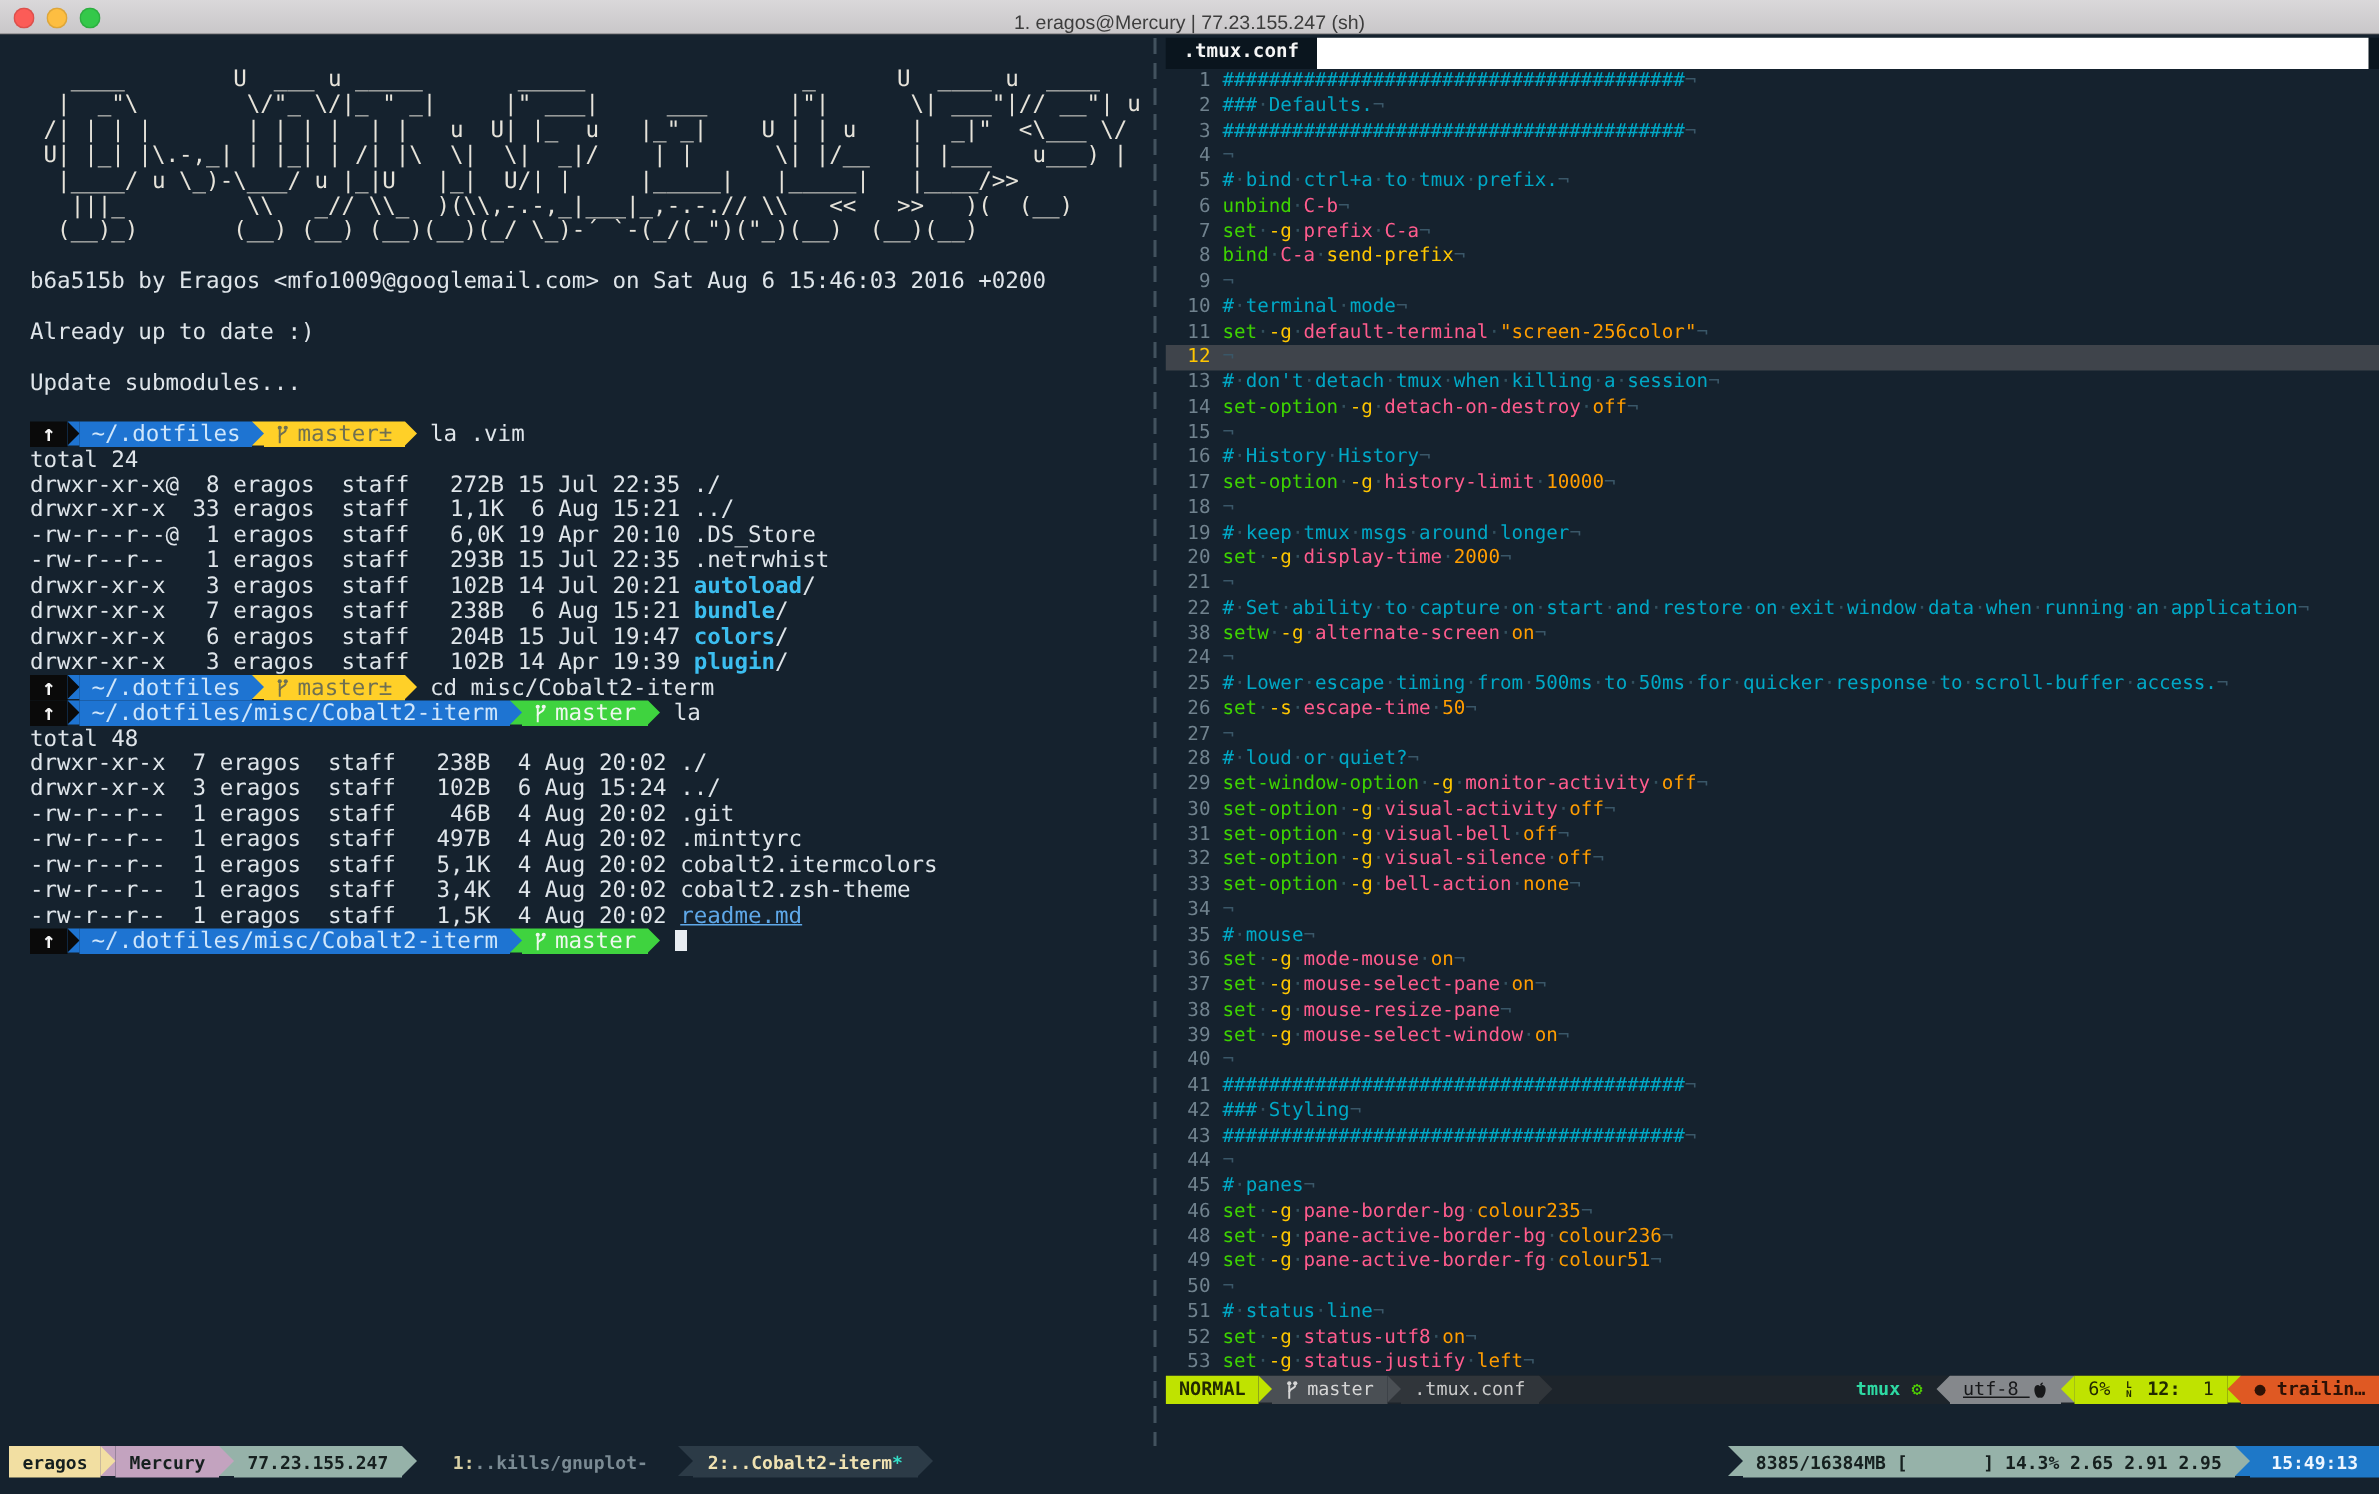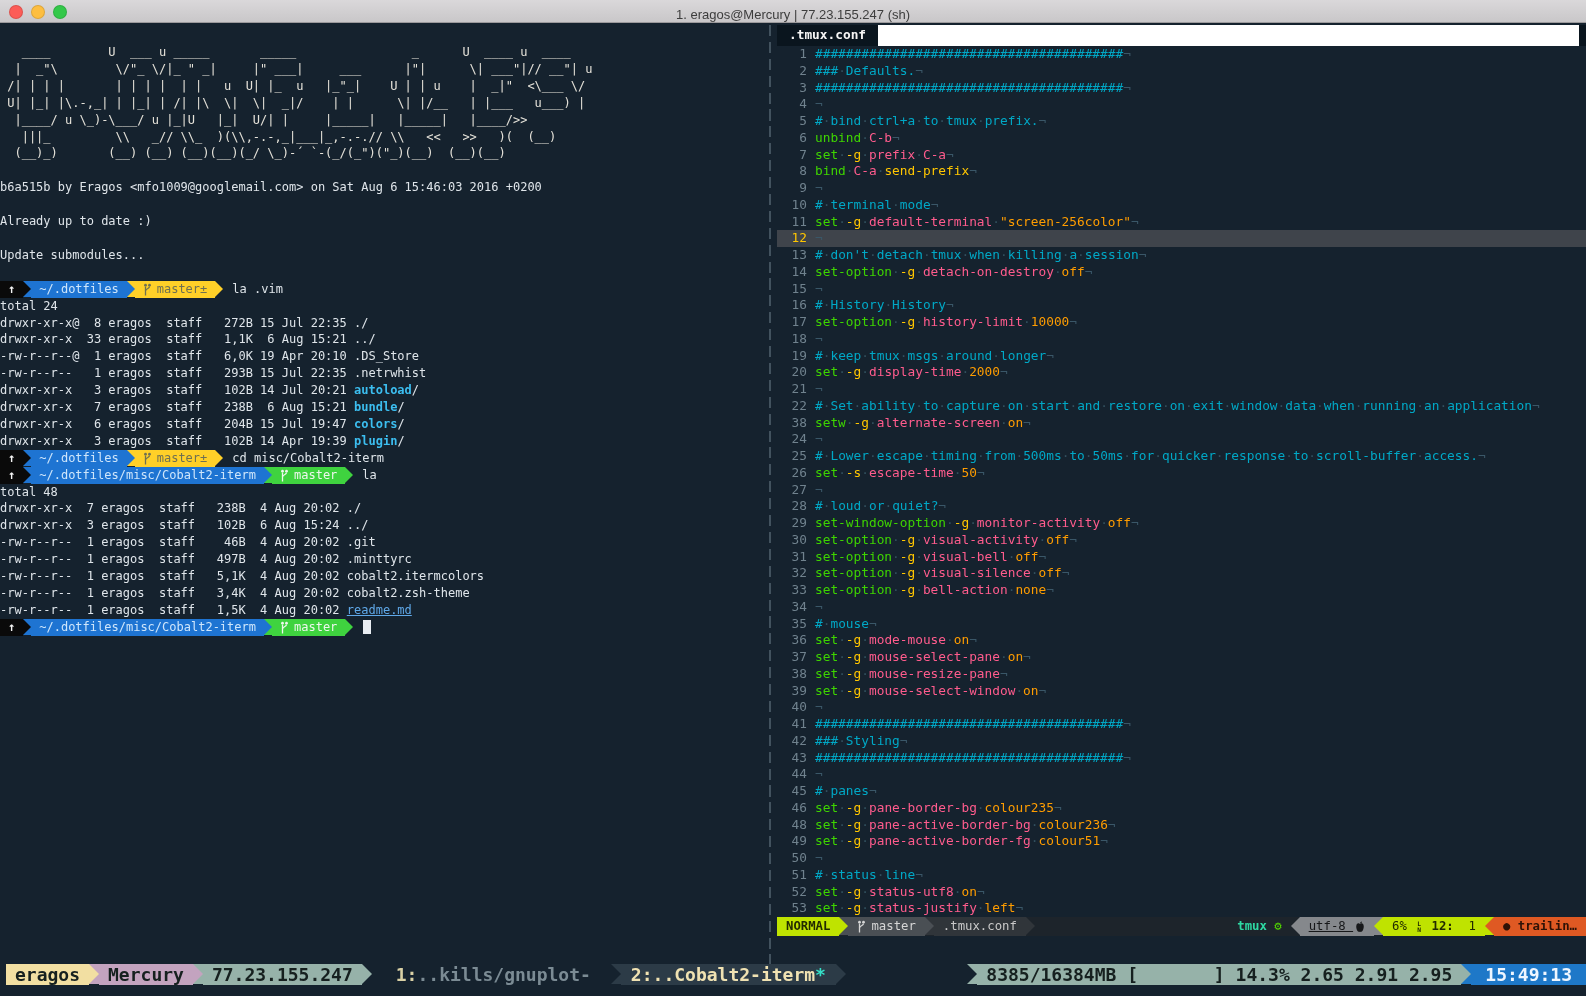--- a/index.html
+++ b/index.html
@@ -3,21 +3,21 @@
 <meta charset="utf-8">
 <style>
   html,body{margin:0;padding:0}
   body{width:1586px;height:996px;overflow:hidden;background:#0d141b;font-family:"DejaVu Sans Mono",monospace}
   .titlebar{height:22px;background:linear-gradient(#dad8da,#c9c7c9);border-bottom:1px solid #9c9a9c;position:relative;display:flex;align-items:flex-end;justify-content:center}
   .title{font-family:"Liberation Sans",sans-serif;font-size:13px;color:#3d3d3d}
   .lights{position:absolute;left:9px;top:5px;display:flex;gap:8px}
   .light{width:12px;height:12px;border-radius:50%;border:1px solid rgba(0,0,0,.12)}
   .l-red{background:#fc5c57}.l-yellow{background:#fdbe41}.l-green{background:#34c84a}
   .terminal{position:relative;width:1586px;height:974px;background:#15222e}
-  .pane-left{position:absolute;left:0;top:0;width:766px;bottom:33px;padding:21px 0 0 0;font-size:12px;line-height:16.9px;color:#dfe5ea;white-space:pre;overflow:hidden}
+  .pane-left{position:absolute;left:0;top:0;width:766px;bottom:33px;padding:21px 0 0 20px;font-size:15px;line-height:16.9px;color:#dfe5ea;white-space:pre;overflow:hidden}
   .tl{min-height:16.9px}
   .art{color:#e6e3da}
   .pane-divider{position:absolute;left:769px;top:2px;bottom:33px;width:2px;background:repeating-linear-gradient(180deg,#42525e 0 11px,transparent 11px 16.9px)}
   .pane-right{position:absolute;left:777px;right:0;top:2px;bottom:33px;overflow:hidden;font-size:12.8px;line-height:16.75px;color:#dfe5ea;display:flex;flex-direction:column}
   .tabline{height:21px;display:flex;background:#0a151e;flex:none}
   .tab{padding:2px 12px 0 12px;color:#f5f5f5;font-weight:bold}
   .tabfill{flex:1;background:#ffffff;margin-right:7px}
   .vim-buffer{flex:none}
   .vim-line{display:flex;height:16.75px;white-space:pre}
   .nr{width:30px;text-align:right;padding-right:8px;color:#70828e;flex:none}
@@ -29,21 +29,21 @@
   .vim-cmdline{flex:1}
   .seg{display:flex;align-items:center;padding:0 9px;white-space:pre}
   .bold{font-weight:bold}
   .pl-ar{width:0;height:0;flex:none}
   .prompt{display:flex;align-items:stretch}
   .prompt .seg{padding:0 8px}
   .cmd{margin-left:9px}
   .dirname{color:#3cbef0;font-weight:bold}
   .linkname{color:#5fa8e8;text-decoration:underline}
   .cursor{display:inline-block;width:8px;height:14px;background:#e8edf2;margin-left:10px;align-self:center}
-  .tmux-bar{position:absolute;left:0;right:0;top:941px;height:21px;display:flex;align-items:stretch;font-size:18px;padding-left:6px}
+  .tmux-bar{position:absolute;left:0;right:0;top:941px;height:21px;display:flex;align-items:stretch;font-size:12px;padding-left:6px}
   .win{display:flex;align-items:center;padding:0 10px;white-space:pre}
   .rg{display:flex;align-items:stretch;margin-left:auto}
   .ln-glyph{display:inline-flex;flex-direction:column;justify-content:center;font-size:6.3px;line-height:6px;font-weight:bold;margin:0 3px}
   .ln-glyph i{font-style:normal}
   svg{display:block}
   .bicon{margin-right:5px;display:inline-block}
   .aicon{margin-left:2px;display:inline-block}
 </style>
 </head>
 <body>

